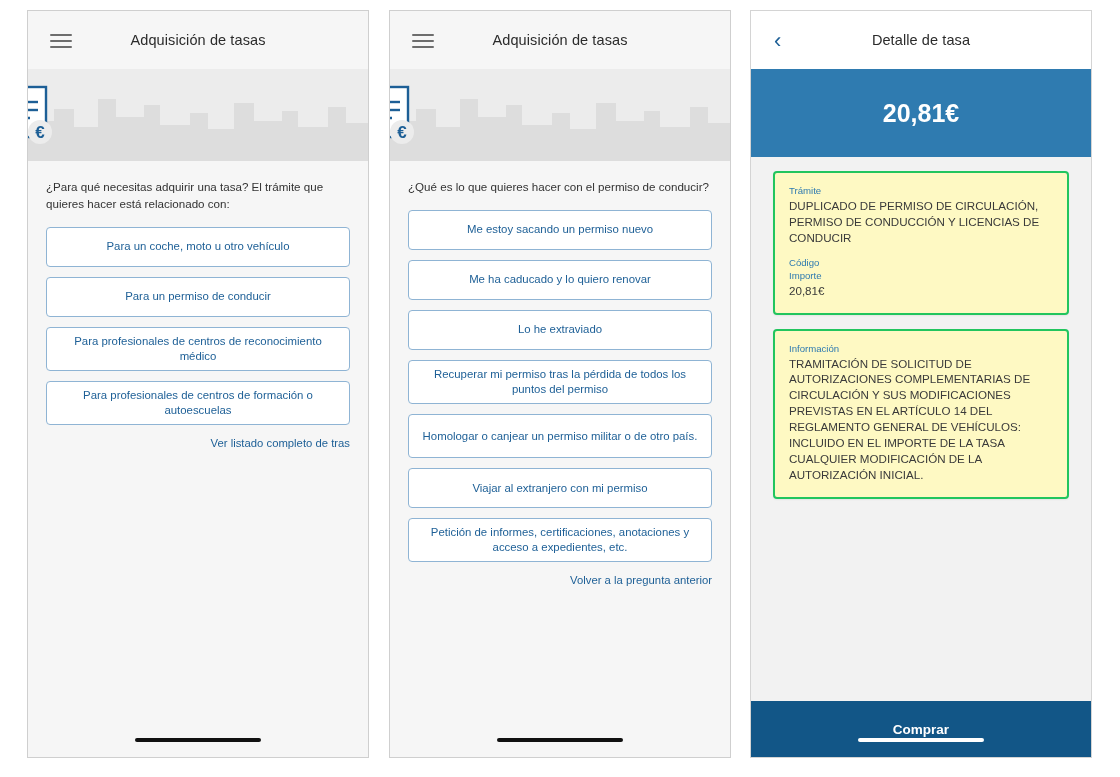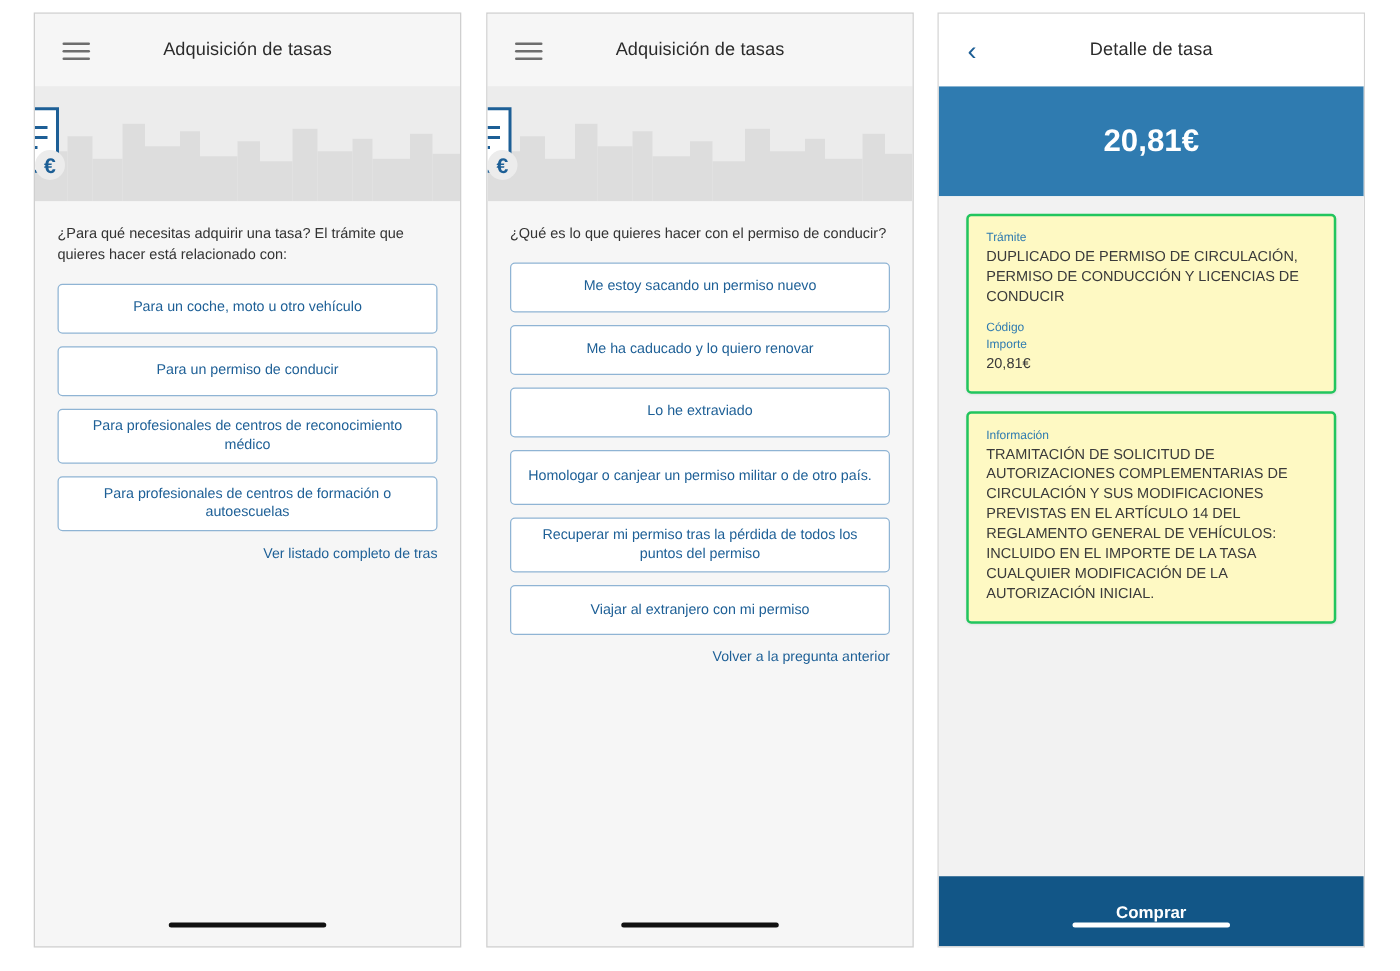--- a/index.html
+++ b/index.html
@@ -303,23 +303,24 @@
         <text x="40" y="54" font-size="17" font-family="Liberation Sans, sans-serif" font-weight="bold" fill="#1d5f96" text-anchor="middle">€</text>
       </svg>
     </div>
 
     <div class="panel-body">
       <div class="question q-center">¿Qué es lo que quieres hacer con el permiso de conducir?</div>
 
       <div class="opt">Me estoy sacando un permiso nuevo</div>
       <div class="opt">Me ha caducado y lo quiero renovar</div>
       <div class="opt">Lo he extraviado</div>
+      <div class="opt tall">Recuperar mi permiso tras la pérdida de todos los puntos del permiso</div>
       <div class="opt tall">Homologar o canjear un permiso militar o de otro país.</div>
-      <div class="opt tall">Recuperar mi permiso tras la pérdida de todos los puntos del permiso</div>
       <div class="opt">Viajar al extranjero con mi permiso</div>
+      <div class="opt tall">Petición de informes, certificaciones, anotaciones y acceso a expedientes, etc.</div>
 
       <div class="link-row center-ish">Volver a la pregunta anterior</div>
     </div>
 
     <div class="home-indicator"></div>
   </div>
 
   <div class="phone phone-3">
     <div class="topbar">
       <div class="back-chevron">‹</div>

